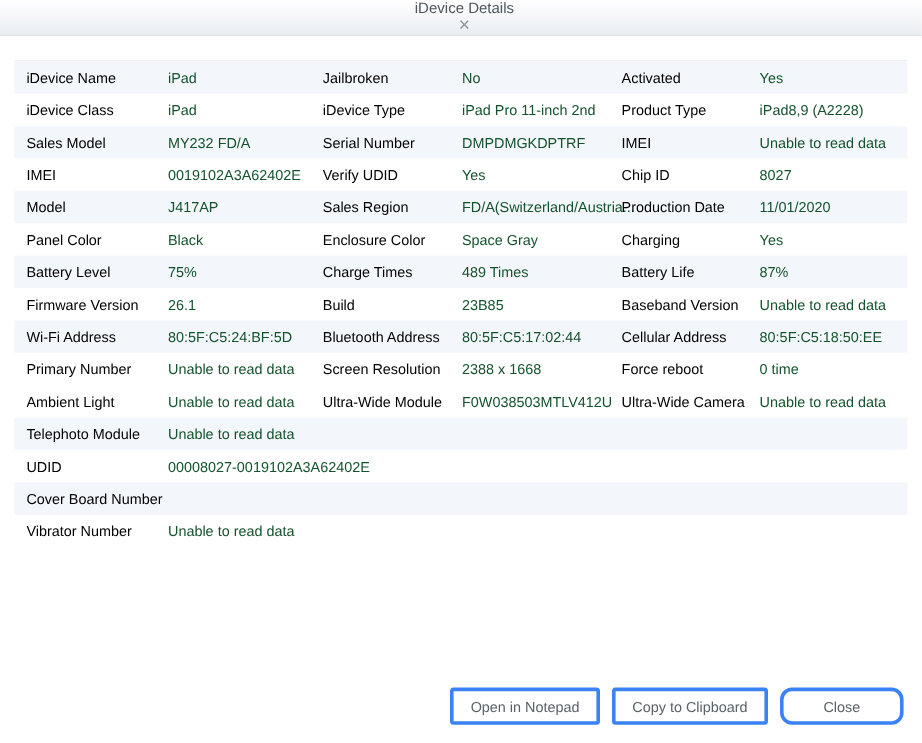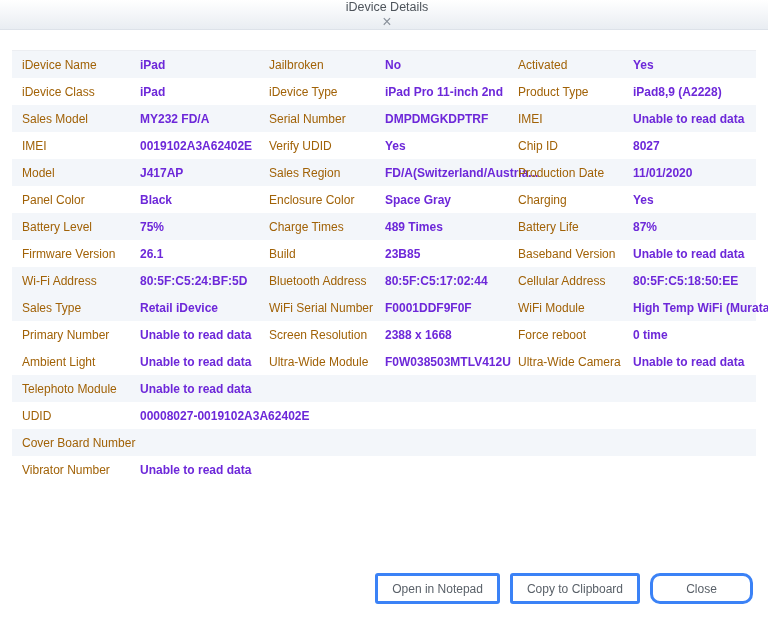--- a/index.html
+++ b/index.html
@@ -45,28 +45,27 @@
   }
   .row {
     display: grid;
     grid-template-columns: 118px 129px 116px 133px 115px 1fr;
     height: 27px;
     align-items: center;
     padding-left: 10px;
   }
   .row.odd { background: #f3f6fa; }
   .row .lbl {
-    color: #a16207;
+    color: #000000;
     white-space: nowrap;
     overflow: hidden;
   }
   .row .val {
-    color: #6d28d9;
+    color: #14532d;
     white-space: nowrap;
-    font-weight: bold;
   }
   .row .val.span-rest { grid-column: 2 / -1; }
   .footer {
     position: absolute;
     top: 573px;
     right: 15px;
     display: flex;
     gap: 10px;
   }
   .btn {
@@ -160,28 +159,20 @@
       <span class="val">Unable to read data</span>
     </div>
     <div class="row odd">
       <span class="lbl">Wi-Fi Address</span>
       <span class="val">80:5F:C5:24:BF:5D</span>
       <span class="lbl">Bluetooth Address</span>
       <span class="val">80:5F:C5:17:02:44</span>
       <span class="lbl">Cellular Address</span>
       <span class="val">80:5F:C5:18:50:EE</span>
     </div>
-    <div class="row odd">
-      <span class="lbl">Sales Type</span>
-      <span class="val">Retail iDevice</span>
-      <span class="lbl">WiFi Serial Number</span>
-      <span class="val">F0001DDF9F0F</span>
-      <span class="lbl">WiFi Module</span>
-      <span class="val">High Temp WiFi (Murata)</span>
-    </div>
     <div class="row">
       <span class="lbl">Primary Number</span>
       <span class="val">Unable to read data</span>
       <span class="lbl">Screen Resolution</span>
       <span class="val">2388 x 1668</span>
       <span class="lbl">Force reboot</span>
       <span class="val">0 time</span>
     </div>
     <div class="row">
       <span class="lbl">Ambient Light</span>

